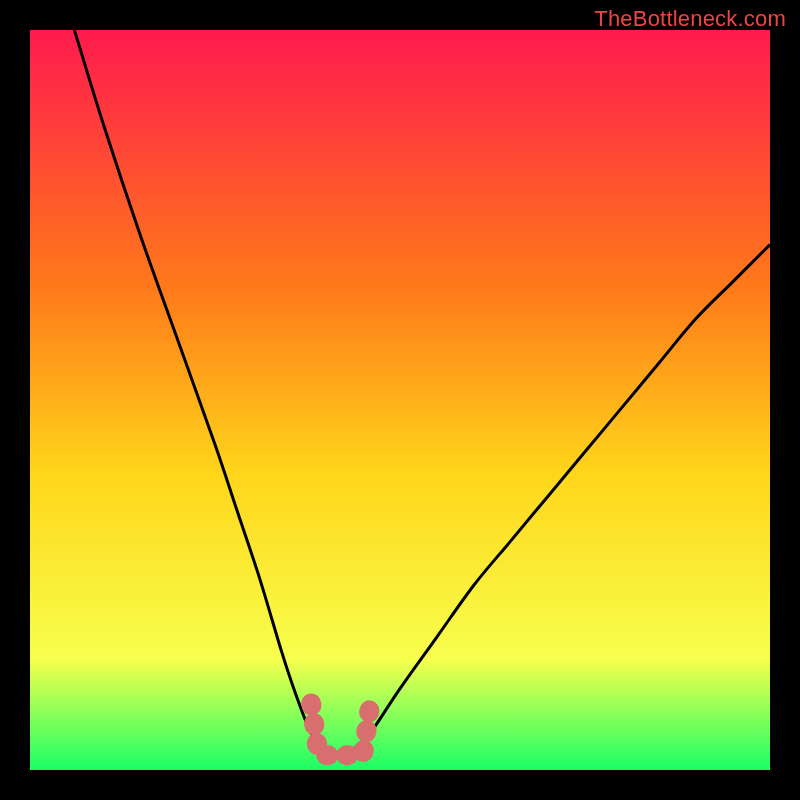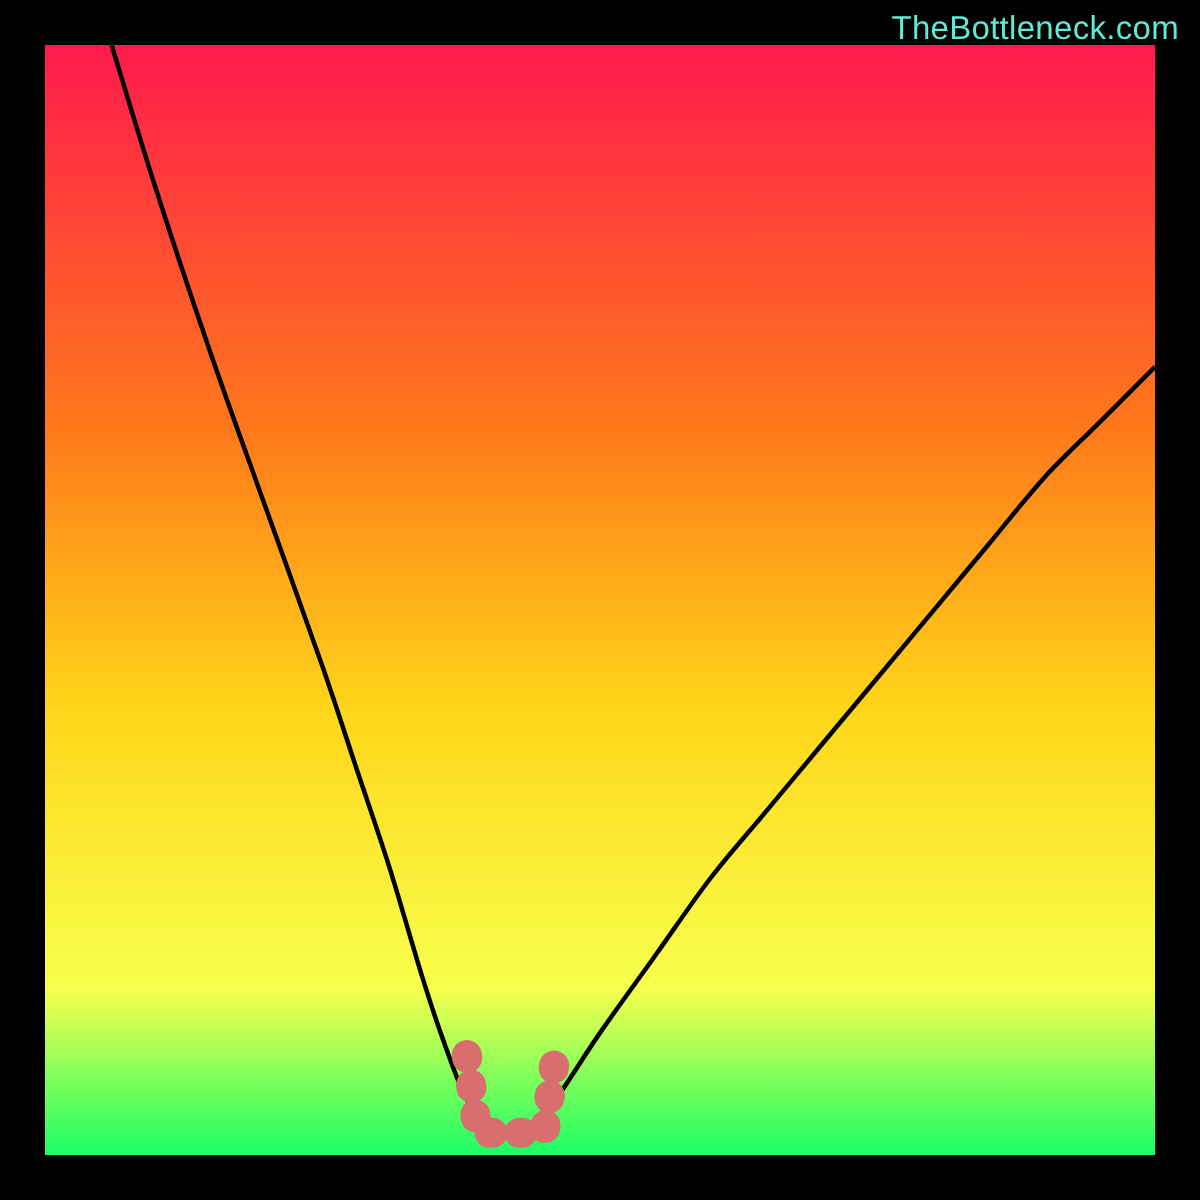--- a/index.html
+++ b/index.html
@@ -14,21 +14,21 @@
   .frame {
     position: relative;
     width: 800px;
     height: 800px;
     background: #000;
   }
   .watermark {
     position: absolute;
     top: 6px;
     right: 14px;
-    color: #5eead4;
+    color: #ef4444;
     font-size: 22px;
     letter-spacing: 0.2px;
     z-index: 10;
   }
   .plot {
     position: absolute;
     left: 30px;
     top: 30px;
     width: 740px;
     height: 740px;

